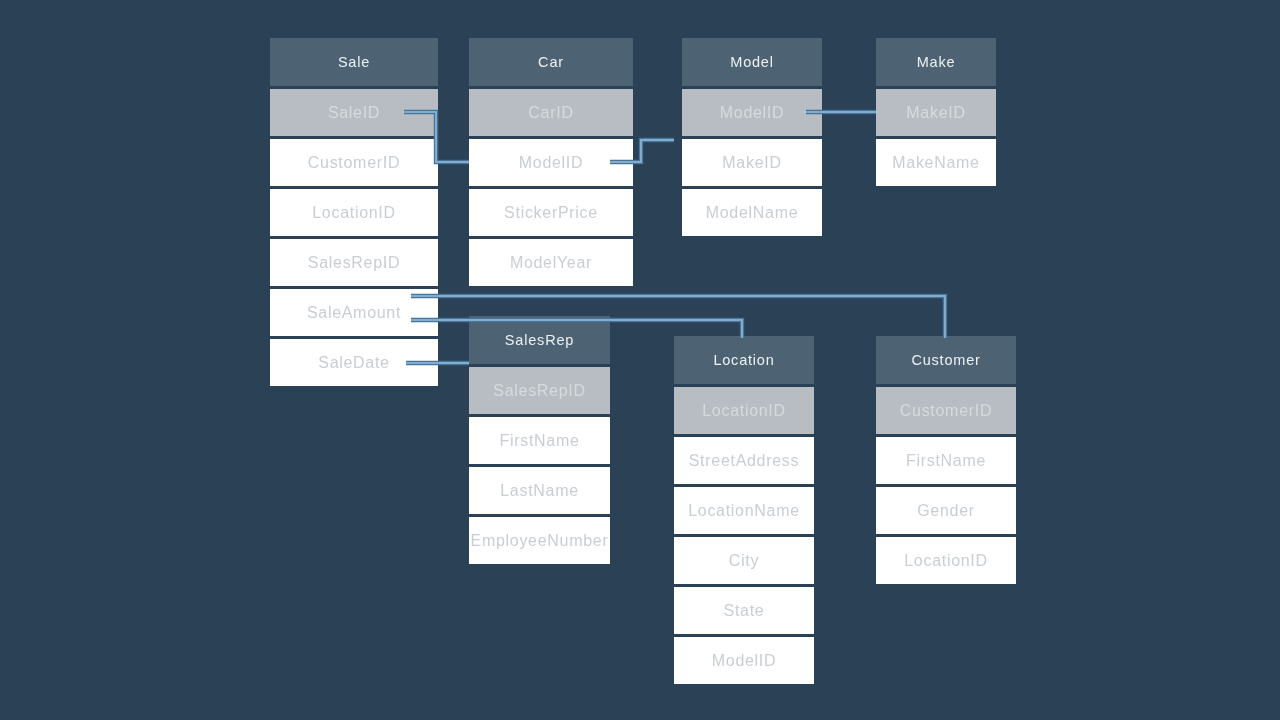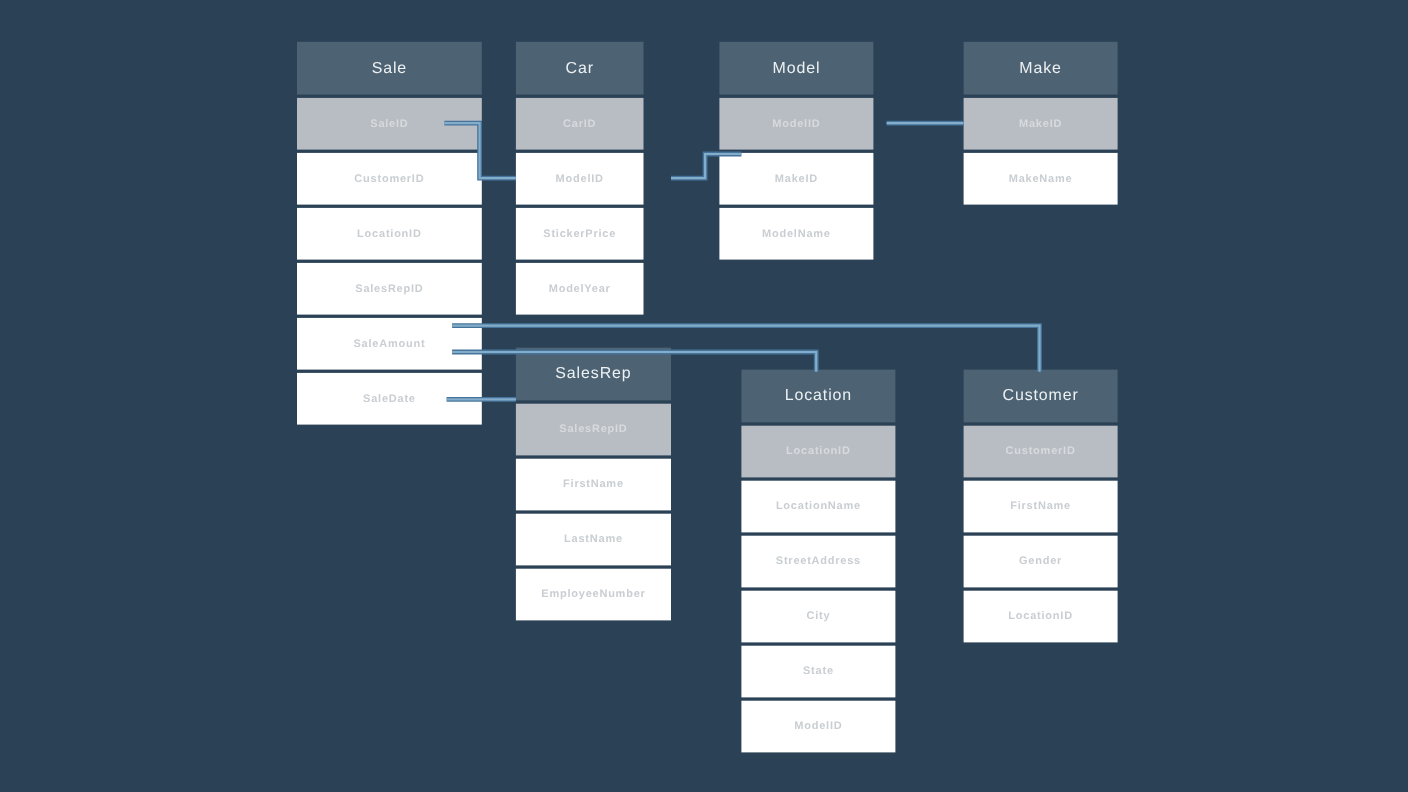--- a/index.html
+++ b/index.html
@@ -44,23 +44,22 @@
     letter-spacing: 0.8px;
   }
   .tbl-row {
     height: 47px;
     margin-top: 3px;
     background: var(--row-bg, #FFFFFF);
     color: var(--row-text, #C9CED2);
     display: flex;
     align-items: center;
     justify-content: center;
-    font-size: 10px;
+    font-size: 16px;
     letter-spacing: 0.7px;
-    font-weight: bold;
   }
   .tbl-row.pk {
     background: var(--pk-bg, #B8BDC3);
     color: var(--pk-text, #D7DBDE);
   }
 </style>
 </head>
 <body style="--bg: #2A4156; --header-bg: #4D6373; --header-text: #EEF1F3; --pk-bg: #B8BDC3; --pk-text: #D7DBDE; --row-bg: #FFFFFF; --row-text: #C9CED2;">
 
 <div class="canvas">
@@ -69,59 +68,59 @@
     <div class="tbl-header">Sale</div>
     <div class="tbl-row pk">SaleID</div>
     <div class="rows">
           <div class="tbl-row">CustomerID</div>
           <div class="tbl-row">LocationID</div>
           <div class="tbl-row">SalesRepID</div>
           <div class="tbl-row">SaleAmount</div>
           <div class="tbl-row">SaleDate</div>
         </div>
   </div>
-      <div class="er-table" style="left: 469px; top: 38px; width: 116px;">
+      <div class="er-table" style="left: 469px; top: 38px; width: 164px;">
     <div class="tbl-header">Car</div>
     <div class="tbl-row pk">CarID</div>
     <div class="rows">
           <div class="tbl-row">ModelID</div>
           <div class="tbl-row">StickerPrice</div>
           <div class="tbl-row">ModelYear</div>
         </div>
   </div>
-      <div class="er-table" style="left: 654px; top: 38px; width: 140px;">
+      <div class="er-table" style="left: 682px; top: 38px; width: 140px;">
     <div class="tbl-header">Model</div>
     <div class="tbl-row pk">ModelID</div>
     <div class="rows">
           <div class="tbl-row">MakeID</div>
           <div class="tbl-row">ModelName</div>
         </div>
   </div>
-      <div class="er-table" style="left: 876px; top: 38px; width: 140px;">
+      <div class="er-table" style="left: 876px; top: 38px; width: 120px;">
     <div class="tbl-header">Make</div>
     <div class="tbl-row pk">MakeID</div>
     <div class="rows">
           <div class="tbl-row">MakeName</div>
         </div>
   </div>
       <div class="er-table" style="left: 469px; top: 316px; width: 141px;">
     <div class="tbl-header">SalesRep</div>
     <div class="tbl-row pk">SalesRepID</div>
     <div class="rows">
           <div class="tbl-row">FirstName</div>
           <div class="tbl-row">LastName</div>
           <div class="tbl-row">EmployeeNumber</div>
         </div>
   </div>
       <div class="er-table" style="left: 674px; top: 336px; width: 140px;">
     <div class="tbl-header">Location</div>
     <div class="tbl-row pk">LocationID</div>
     <div class="rows">
+          <div class="tbl-row">StreetAddress</div>
           <div class="tbl-row">LocationName</div>
-          <div class="tbl-row">StreetAddress</div>
           <div class="tbl-row">City</div>
           <div class="tbl-row">State</div>
           <div class="tbl-row">ModelID</div>
         </div>
   </div>
       <div class="er-table" style="left: 876px; top: 336px; width: 140px;">
     <div class="tbl-header">Customer</div>
     <div class="tbl-row pk">CustomerID</div>
     <div class="rows">
           <div class="tbl-row">FirstName</div>

